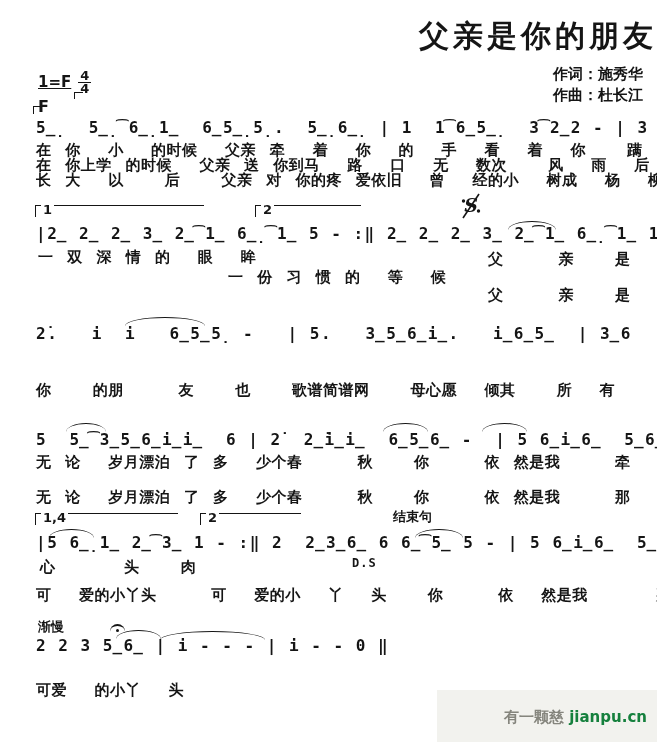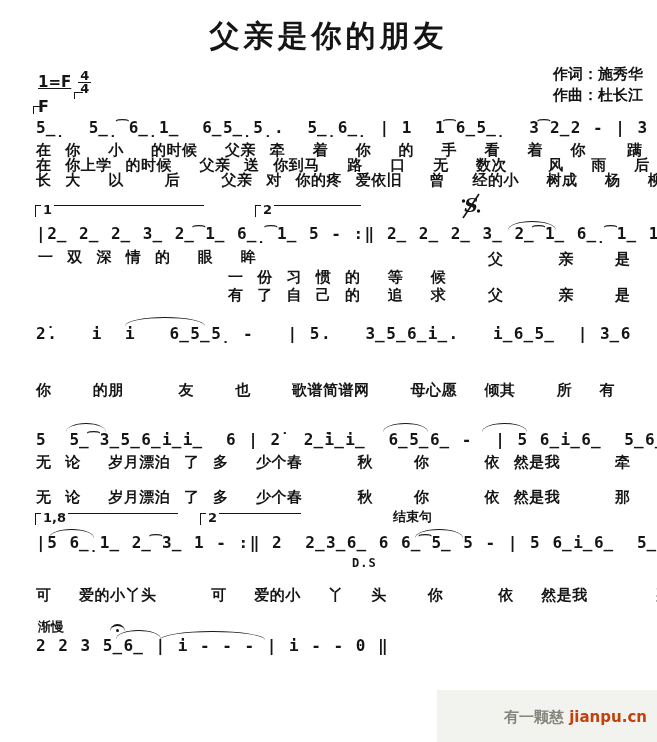--- a/index.html
+++ b/index.html
@@ -1,19 +1,19 @@
 <!DOCTYPE html>
 <html><head>
 <meta charset="utf-8">
 <style>
   html,body{margin:0;padding:0;background:#fff;}
   .page{position:relative;width:657px;height:742px;background:#ffffff;overflow:hidden;
         font-family:"DejaVu Sans",sans-serif;color:#151515;}
   .abs{position:absolute;}
-  .title{left:0;top:16px;width:100%;text-align:center;font-family:"DejaVu Serif",serif;
+  .title{left:0;top:16px;width:100%;text-align:right;font-family:"DejaVu Serif",serif;
          font-weight:bold;font-size:30px;letter-spacing:4px;}
   .credits{right:14px;top:64px;text-align:right;font-size:15px;font-weight:bold;line-height:21px;}
   .keysig{left:38px;top:70px;font-size:15px;font-weight:bold;text-decoration:underline;}
   .frac{display:inline-flex;flex-direction:column;vertical-align:middle;text-align:center;
         font-size:13px;line-height:12px;margin-left:7px;font-weight:bold;}
   .frac .ftop{border-bottom:1px solid #151515;padding:0 2px;}
   .chord{left:38px;top:97px;font-size:16px;font-weight:bold;}
   .m{font-family:"DejaVu Sans Mono","DejaVu Sans",monospace;font-size:16px;font-weight:bold;
      letter-spacing:1.5px;white-space:pre;}
   .ly{font-size:15px;font-weight:bold;white-space:pre;word-spacing:8px;letter-spacing:.5px;}
@@ -67,51 +67,52 @@
     <line x1="3" y1="26" x2="19" y2="2" stroke-width="1.6"></line>
     <text x="11" y="20" text-anchor="middle" font-family="DejaVu Serif, serif" font-style="italic" font-weight="bold" font-size="19" stroke="none" fill="#151515">S</text>
     <circle cx="3.5" cy="9" r="1.7" fill="#151515" stroke="none"></circle>
     <circle cx="18.5" cy="19" r="1.7" fill="#151515" stroke="none"></circle>
   </svg>
   <div class="abs m" style="left:36px;top:224px">|2̲ 2̲ 2̲ 3̲ 2̲͡1̲ 6̲̣͡1̲ 5 - :‖ 2̲ 2̲ 2̲ 3̲ 2̲͡1̲ 6̲̣͡1̲ 1 - | 5.  3̲ 5̲͡6̲ i - |</div>
   <div class="abs arc" style="left:508px;top:221px;width:48px"></div>
   <div class="abs ly" style="left:38px;top:248px">一 双 深 情 的  眼  眸</div>
   <div class="abs ly" style="left:488px;top:250px">父    亲   是</div>
   <div class="abs ly" style="left:228px;top:268px">一 份 习 惯 的  等  候</div>
-  <div class="abs ly" style="left:228px;top:286px">有 了 自 己 的  追  求</div>
   <div class="abs ly" style="left:488px;top:286px">父    亲   是</div>
 
   <div class="abs m" style="left:36px;top:324px">2̇.   i  i   6̲5̲5̣ -   | 5.   3̲5̲6̲i̲.   i̲6̲5̲  | 3̲6   5̲͡3̲2 -  |</div>
   <div class="abs arc" style="left:125px;top:317px;width:80px"></div>
   <div class="abs ly" style="left:36px;top:381px">你   的朋    友   也   歌谱简谱网   母心愿  倾其   所  有</div>
 
   <div class="abs m" style="left:36px;top:430px">5  5̲͡3̲5̲6̲i̲i̲  6 | 2̇  2̲̇i̲i̲  6̲5̲6̲ -  | 5 6̲i̲6̲  5̲6̲3̲  5̲6̲5̲  3̲3̲</div>
   <div class="abs arc" style="left:66px;top:423px;width:40px"></div>
   <div class="abs arc" style="left:383px;top:423px;width:45px"></div>
   <div class="abs arc" style="left:482px;top:423px;width:45px"></div>
   <div class="abs ly" style="left:36px;top:453px">无 论  岁月漂泊 了 多  少个春    秋   你    依 然是我    牵  挂的</div>
   <div class="abs ly" style="left:36px;top:488px">无 论  岁月漂泊 了 多  少个春    秋   你    依 然是我    那</div>
 
   <div class="abs volta" style="left:35px;top:513px;width:142px">
-    <span>1,8</span>
+    <span>1,4</span>
   </div>
   <div class="abs volta" style="left:200px;top:513px;width:100px">
     <span>2</span>
   </div>
   <div class="abs label" style="left:393px;top:508px">结束句</div>
   <div class="abs m" style="left:36px;top:533px">|5 6̲̣1̲ 2̲͡3̲ 1 - :‖ 2  2̲3̲6̲ 6 6̲͡5̲ 5 - | 5 6̲i̲6̲  5̲6̲3̲  5̲6̲5̲3̲ |</div>
   <div class="abs arc" style="left:49px;top:529px;width:45px"></div>
   <div class="abs arc" style="left:415px;top:529px;width:48px"></div>
   <div class="abs ds" style="left:352px;top:556px">D.S</div>
+  <div class="abs ly" style="left:40px;top:558px">心     头   肉</div>
   <div class="abs ly" style="left:36px;top:586px">可  爱的小丫头    可  爱的小  丫  头   你    依  然是我     那</div>
 
   <div class="abs label" style="left:38px;top:618px">渐慢</div>
   <div class="abs m" style="left:36px;top:636px">2 2 3 5̲6̲ | i - - - | i - - 0 ‖</div>
   <div class="abs fermata" style="left:110px;top:624px">
       <i></i>
     </div>
   <div class="abs arc" style="left:116px;top:630px;width:45px"></div>
   <div class="abs arc" style="left:160px;top:631px;width:105px"></div>
+  <div class="abs ly" style="left:36px;top:681px">可爱  的小丫  头</div>
 
   <div class="abs wm-panel"></div>
-  <div class="abs wm-text"><span style="color: rgb(133, 133, 125);">有一颗慈</span><span> </span><span style="color: #c2410c;">jianpu.cn</span></div>
+  <div class="abs wm-text"><span style="color: rgb(133, 133, 125);">有一颗慈</span><span> </span><span style="color: #15803d;">jianpu.cn</span></div>
 
 </div>
 
 </body></html>

